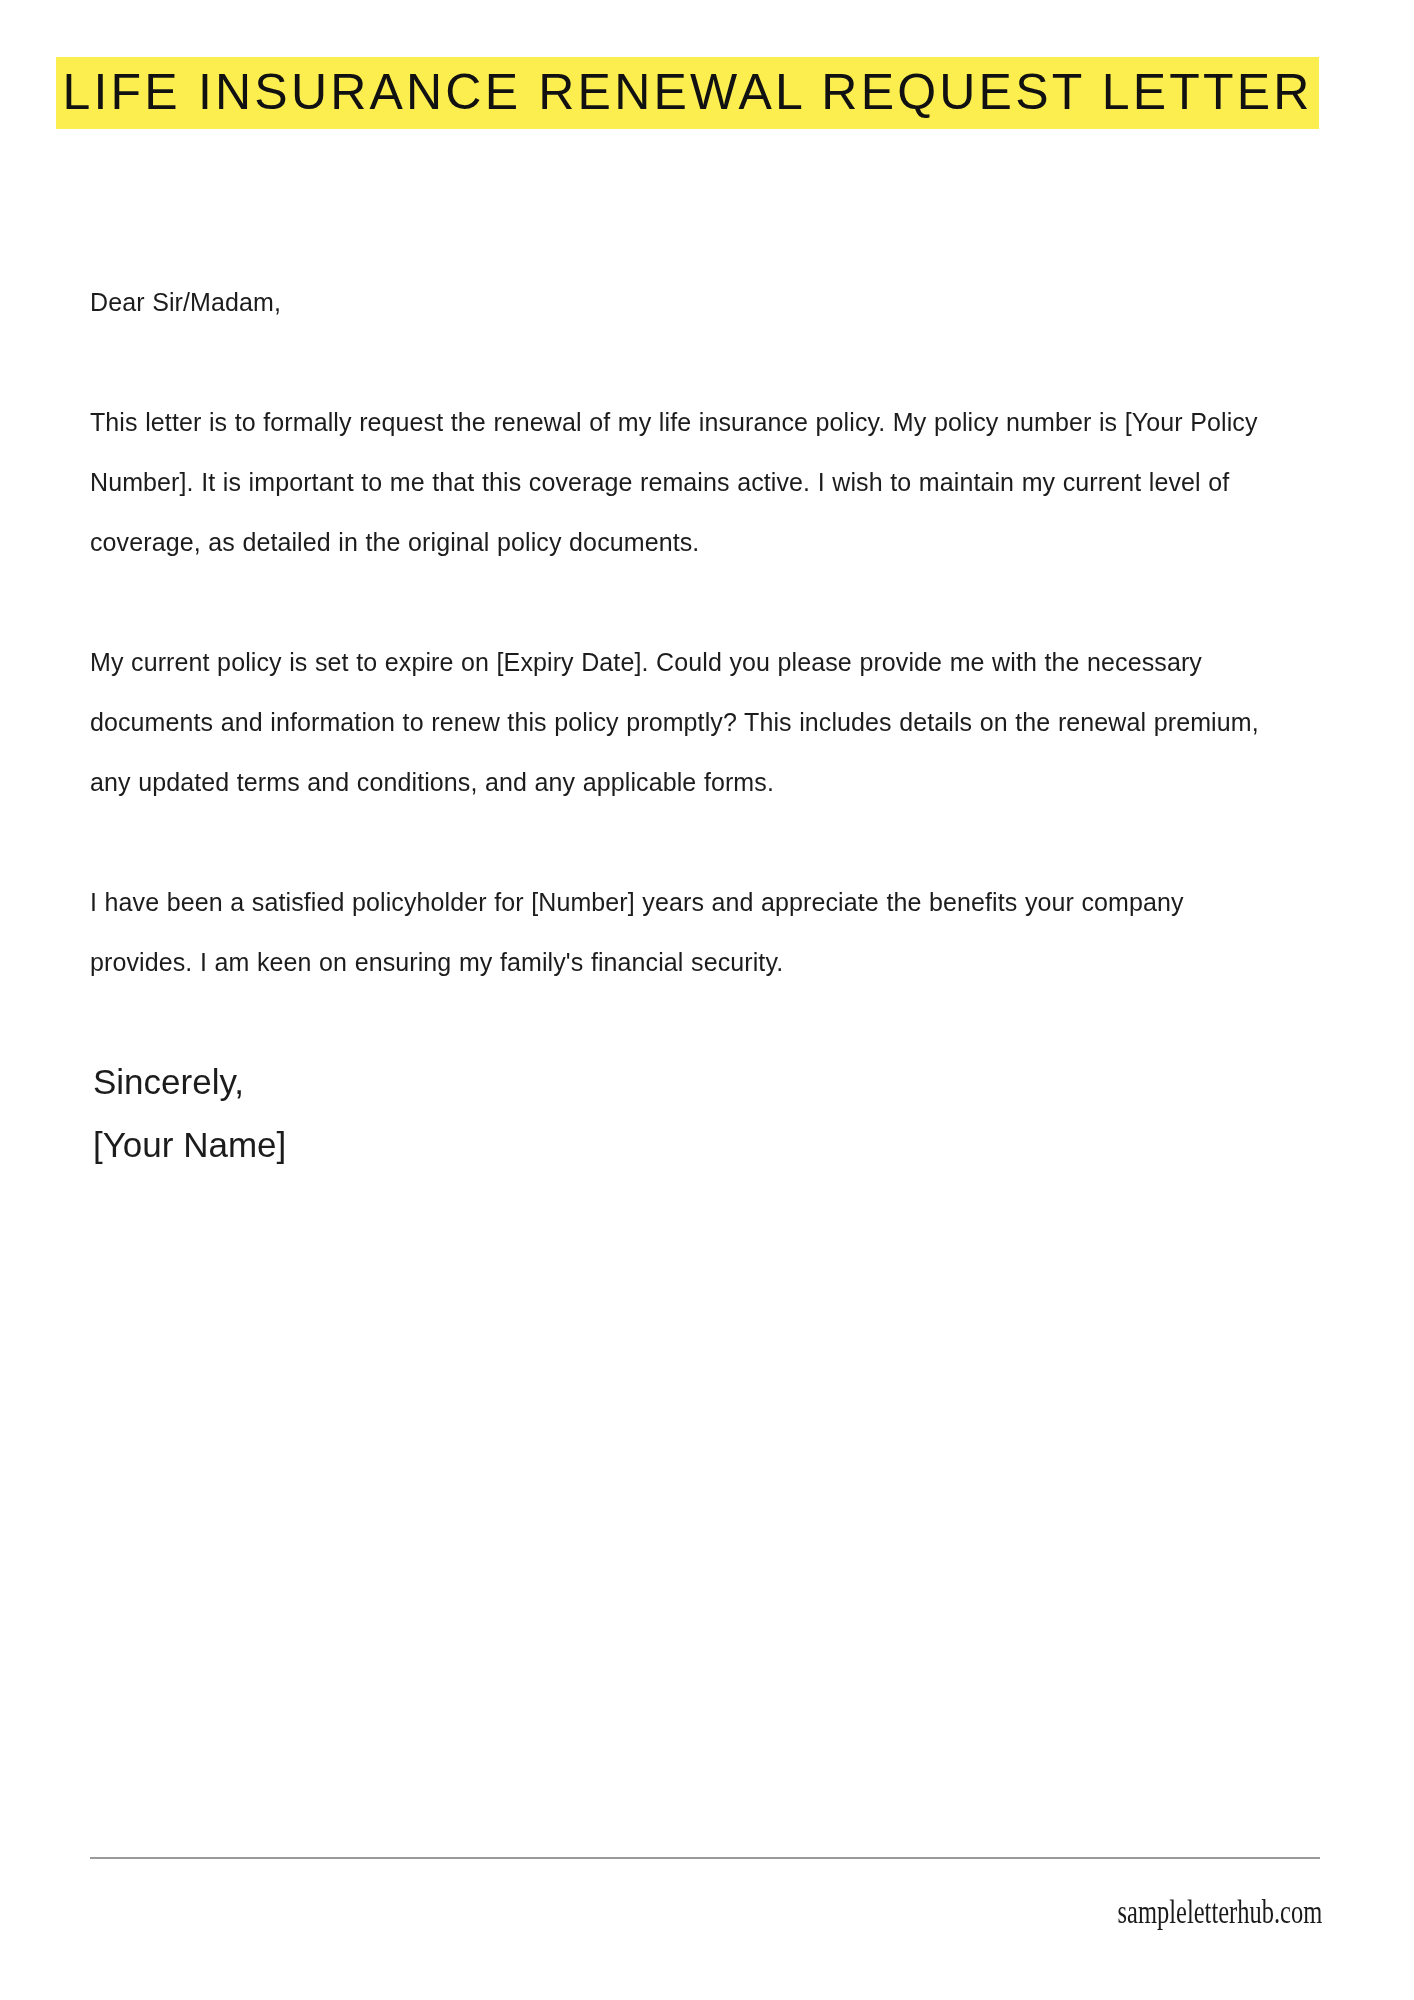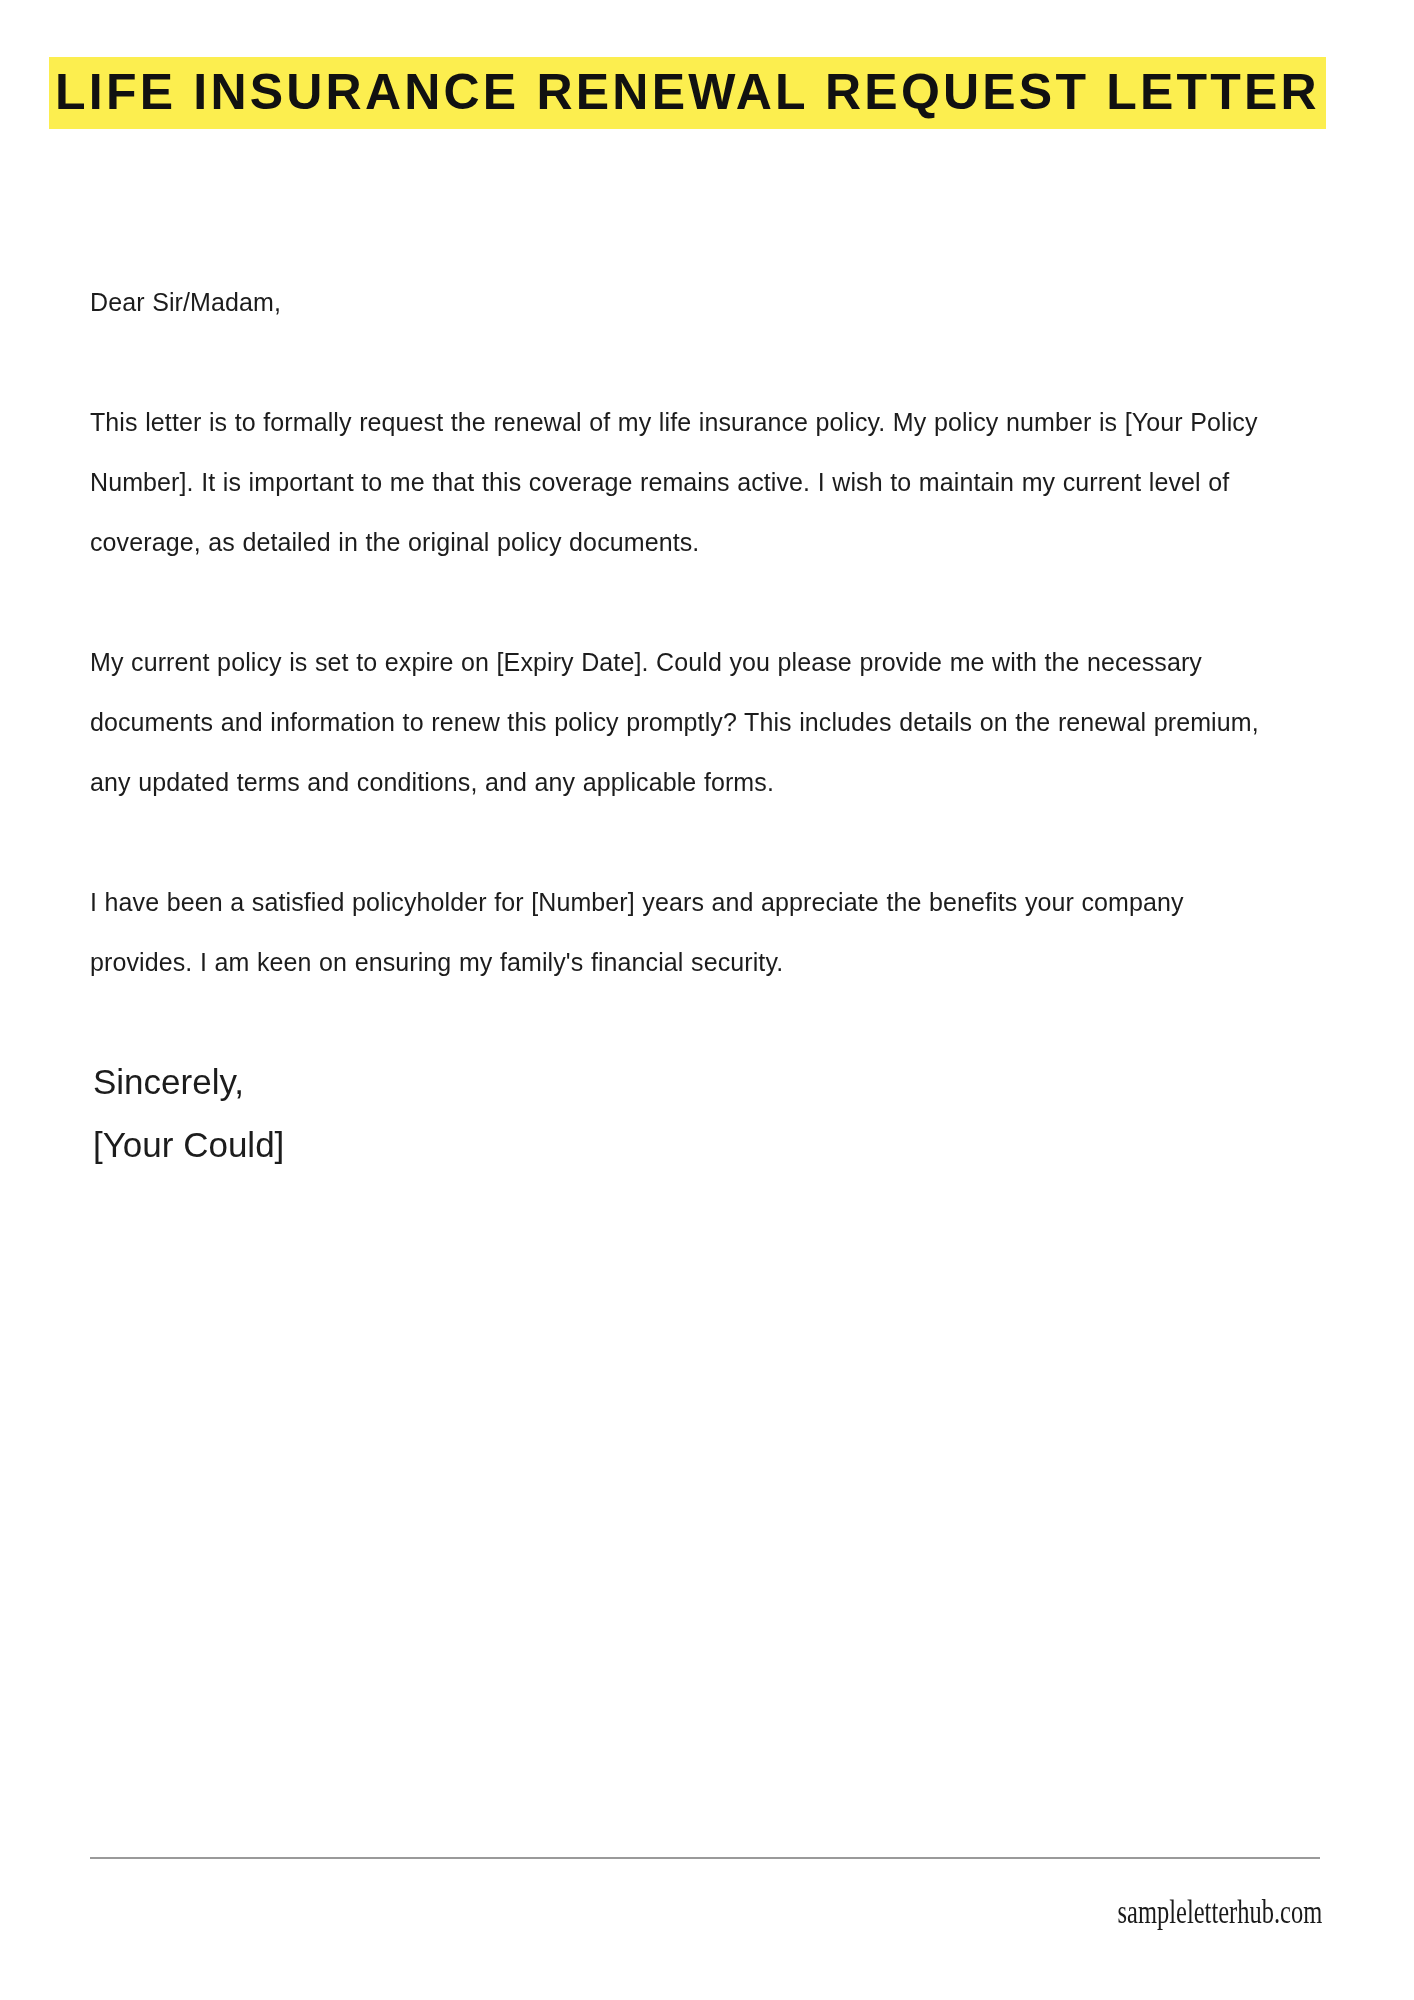--- a/index.html
+++ b/index.html
@@ -28,21 +28,21 @@
   .title-block {
     position: absolute;
     left: 45px;
     top: 58px;
     width: 1285px;
     text-align: center;
   }
   .title-text {
     display: inline;
     font-family: "Liberation Sans Narrow", "Liberation Sans", sans-serif;
-    font-weight: 700;
+    font-weight: 400;
     font-size: 50px;
     line-height: 68px;
     letter-spacing: 3.2px;
     color: #111111;
     text-transform: uppercase;
     background-color: #fcee4f;
     box-decoration-break: clone;
     -webkit-box-decoration-break: clone;
     padding: 7px 6px 9px 6px;
     transform: scaleX(1.04);
@@ -112,20 +112,20 @@
 
     <p class="para gap-after">Dear Sir/Madam,</p>
 
     <p class="para gap-after">This letter is to formally request the renewal of my life insurance policy. My policy number is [Your Policy Number]. It is important to me that this coverage remains active. I wish to maintain my current level of coverage, as detailed in the original policy documents.</p>
 
     <p class="para gap-after">My current policy is set to expire on [Expiry Date]. Could you please provide me with the necessary documents and information to renew this policy promptly? This includes details on the renewal premium, any updated terms and conditions, and any applicable forms.</p>
 
     <p class="para gap-after">I have been a satisfied policyholder for [Number] years and appreciate the benefits your company provides. I am keen on ensuring my family's financial security.</p>
 
     <p class="sign-line">Sincerely,</p>
-    <p class="sign-line">[Your Could]</p>
+    <p class="sign-line">[Your Name]</p>
 
   </div>
 
   <div class="footer-rule"></div>
   <div class="footer-site">sampleletterhub.com</div>
 
 </div>
 
 </body></html>

